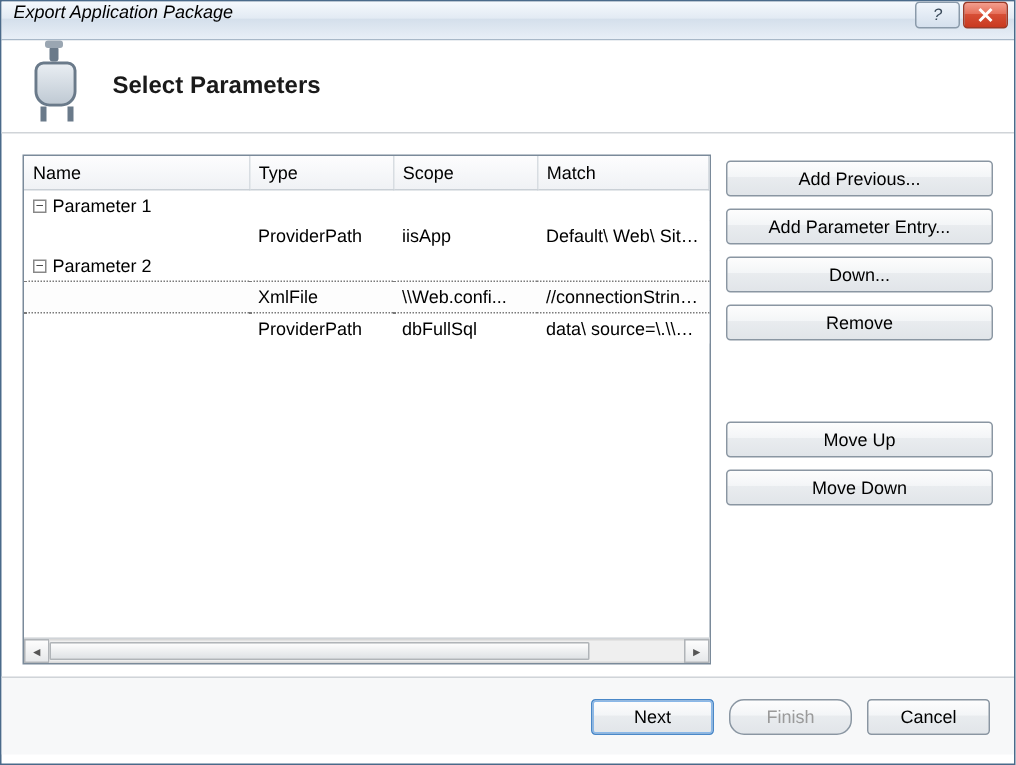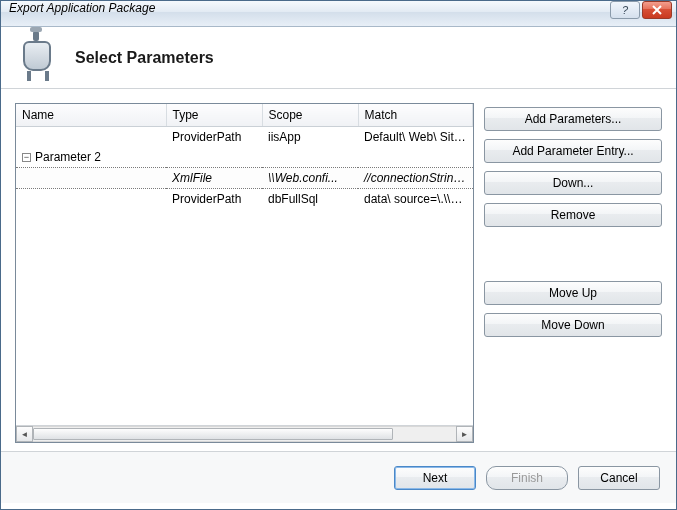--- a/index.html
+++ b/index.html
@@ -105,21 +105,20 @@
     white-space: nowrap;
     overflow: hidden;
     text-overflow: ellipsis;
     color: #000;
   }
   tr.param-row td { background: #fff; }
   tr.selected td {
     border-top: 1px dotted #7a7a7a;
     border-bottom: 1px dotted #7a7a7a;
     background: #fdfdfd;
-    font-style: italic;
   }
   .tree-toggle {
     display: inline-block;
     width: 9px; height: 9px;
     border: 1px solid #888;
     line-height: 7px;
     text-align: center;
     font-size: 9px;
     margin-right: 4px;
     vertical-align: middle;
@@ -242,20 +241,26 @@
         <thead>
           <tr>
             <th>Name</th>
             <th>Type</th>
             <th>Scope</th>
             <th>Match</th>
           </tr>
         </thead>
         <tbody>
           <tr class="param-row">
+            <td><span class="tree-toggle">−</span><span>Parameter 1</span></td>
+            <td></td>
+            <td></td>
+            <td></td>
+          </tr>
+          <tr class="param-row">
             <td><span class="indent"></span><span></span></td>
             <td>ProviderPath</td>
             <td>iisApp</td>
             <td>Default\ Web\ Site/M</td>
           </tr>
           <tr class="param-row">
             <td><span class="tree-toggle">−</span><span>Parameter 2</span></td>
             <td></td>
             <td></td>
             <td></td>
@@ -278,21 +283,21 @@
     <div class="hscroll">
       <div class="arrow">◄</div>
       <div class="track">
         <div class="thumb"></div>
       </div>
       <div class="arrow">►</div>
     </div>
   </div>
 
   <div class="sidebtns">
-    <div class="btn">Add Parameters...</div>
+    <div class="btn">Add Previous...</div>
     <div class="btn">Add Parameter Entry...</div>
     <div class="btn">Down...</div>
     <div class="btn">Remove</div>
     <div class="spacer"></div>
     <div class="btn">Move Up</div>
     <div class="btn">Move Down</div>
   </div>
 </div>
 
 <div class="footer">

